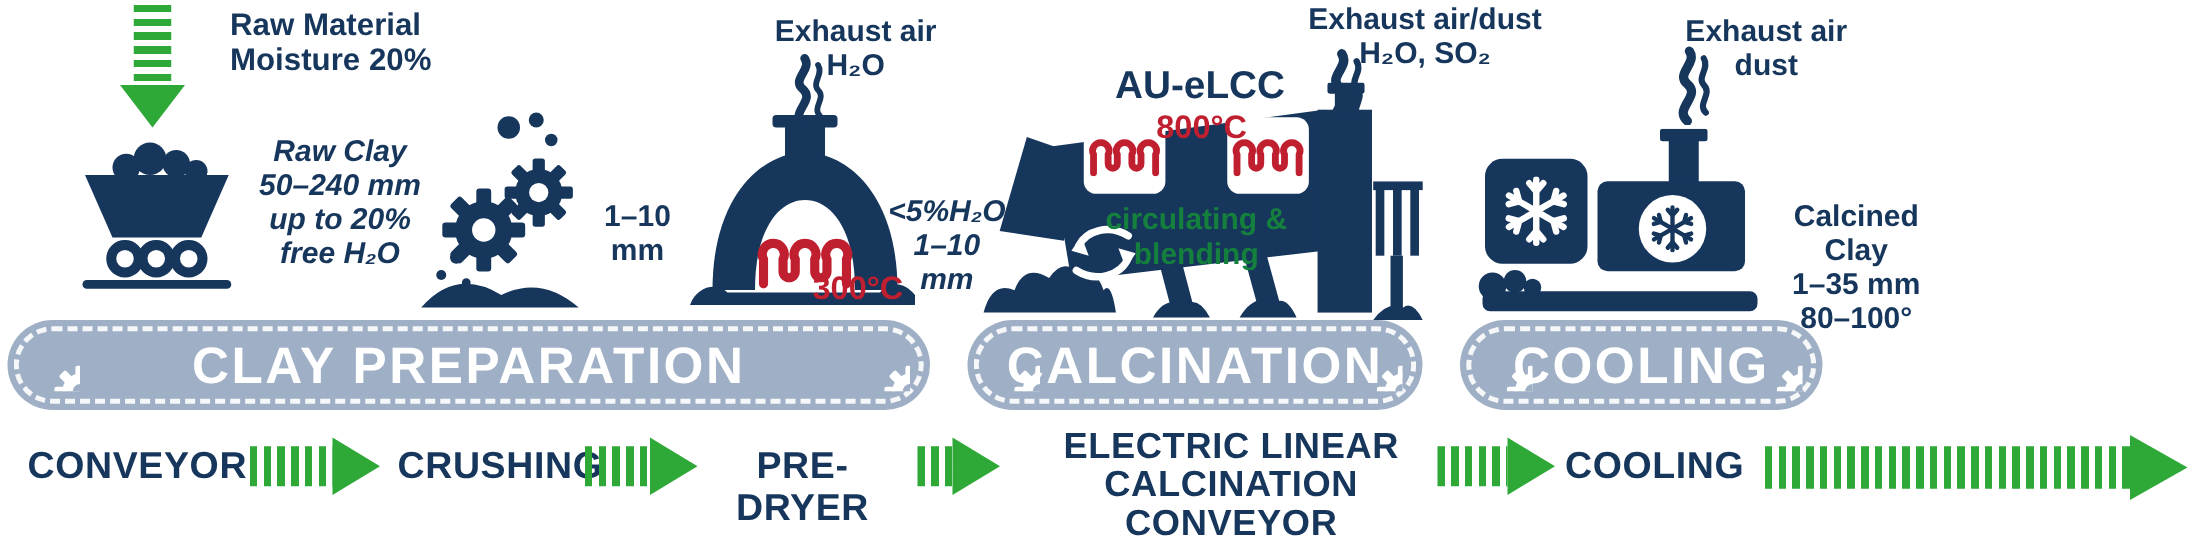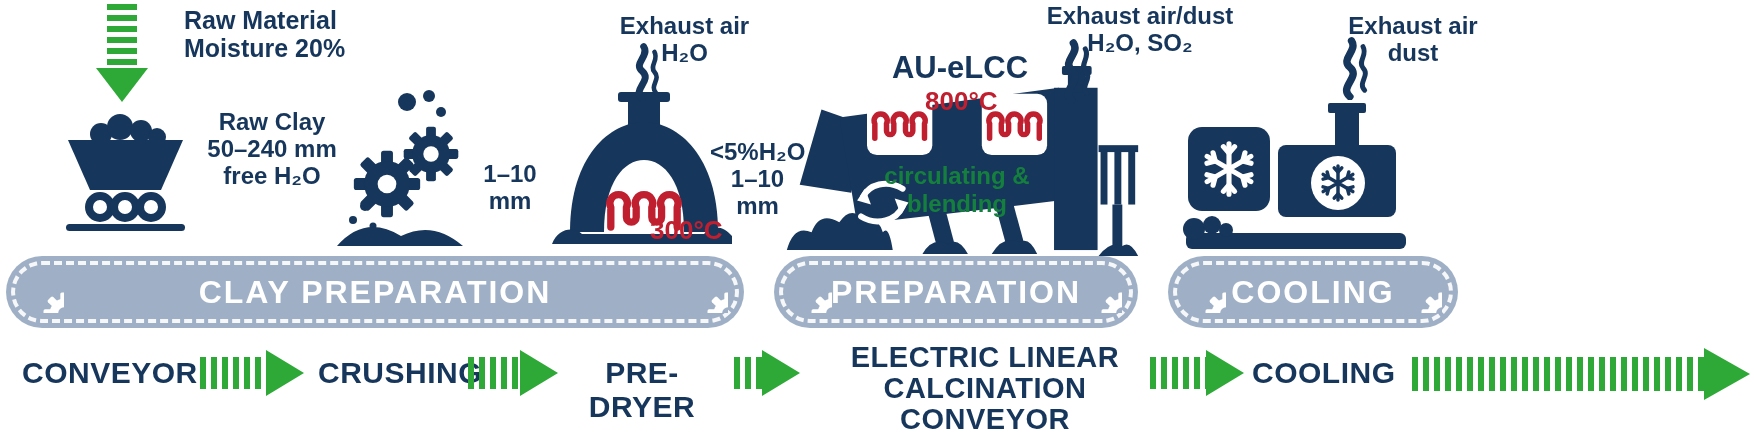--- a/index.html
+++ b/index.html
@@ -17,21 +17,21 @@
   .temp{position:absolute; color:var(--red); font-weight:bold; font-size:26px;}
   .machine-name{position:absolute; color:var(--navy); font-weight:bold; font-size:31px; text-align:center;}
   .process-band{position:absolute; color:#15803d; font-weight:bold; font-size:24px; text-align:center;}
 
   
   .conveyor{position:absolute; top:256px; height:72px; background:var(--conveyor); border-radius:36px;}
   .tread{position:absolute; inset:5px; border:4px dashed #fff; border-radius:31px; opacity:.9;}
   .cgear{position:absolute; top:15px; width:42px; height:42px; color:#fff; --gear-hole:var(--conveyor);}
   .cgear.gleft{left:16px;} .cgear.gright{right:16px;}
   .clabel{position:absolute; inset:0; display:flex; align-items:center; justify-content:center;
-          color:#fff; font-weight:bold; font-size:32px; letter-spacing:2px;}
+          color:#fff; font-weight:bold; font-size:41px; letter-spacing:2px;}
 
   
   .step{position:absolute; color:var(--navy); font-weight:bold; font-size:30px; text-align:center; letter-spacing:.5px;}
   .step.twoline{font-size:29px; line-height:31px;}
 
   
   .garrow{position:absolute; display:flex; align-items:center; height:46px;}
   .stripes{height:32px; background:repeating-linear-gradient(90deg, var(--green) 0 6px, transparent 6px 11px);}
   .tri{width:0;height:0;border-top:23px solid transparent;border-bottom:23px solid transparent;border-left:38px solid var(--green);}
   .garrow.last{height:52px;}
@@ -102,23 +102,24 @@
       <path d="M10,28 H125 L103,78 H32 Z"></path>
       <rect x="8" y="112" width="119" height="7" rx="3.5"></rect>
     </g>
     <g fill="none" stroke="currentColor" stroke-width="8">
       <circle cx="42" cy="95" r="11"></circle>
         <circle cx="67" cy="95" r="11"></circle>
         <circle cx="93" cy="95" r="11"></circle>
     </g>
   </svg>
 
-  <div class="note" style="left:202px;top:108px;width:140px;">
+  <div class="note" style="left:202px;top:108px;width:140px;font-style:italic;">
     <div>Raw Clay</div>
     <div>50–240 mm</div>
+    <div>up to 20%</div>
     <div>free H₂O</div>
   </div>
 
   <svg class="abs" style="left:335px;top:88px;color:var(--navy)" width="130" height="160" viewBox="0 0 130 160">
     <g fill="currentColor">
       <circle cx="72" cy="14" r="9"></circle>
         <circle cx="94" cy="8" r="6"></circle>
         <circle cx="106" cy="24" r="5"></circle>
       <circle cx="30" cy="118" r="5"></circle>
         <circle cx="18" cy="132" r="4"></circle>
@@ -147,21 +148,21 @@
   <svg class="abs" style="left:624px;top:42px;color:var(--navy)" width="44" height="60" viewBox="0 0 46 78">
       <use href="#steam"></use>
     </svg>
 
   <div class="note" style="left:612px;top:12px;width:145px;">
     <div>Exhaust air</div>
     <div>H₂O</div>
   </div>
   <div class="temp" style="left:650px;top:215px;">300°C</div>
 
-  <div class="note" style="left:710px;top:138px;width:95px;">
+  <div class="note" style="left:710px;top:156px;width:95px;font-style:italic;">
     <div>&lt;5%H₂O</div>
     <div>1–10</div>
     <div>mm</div>
   </div>
 
   <svg class="abs" style="left:780px;top:66px;color:var(--navy)" width="365" height="190" viewBox="0 0 365 192">
     <g fill="currentColor">
       <path d="M5,186 Q12,160 30,168 Q38,146 58,158 Q70,140 84,156 Q96,150 102,168 Q108,160 112,186 Z"></path>
       <polygon points="18,120 40,44 86,60 70,128"></polygon>
       <polygon points="58,52 280,22 280,136 76,160"></polygon>
@@ -220,37 +221,42 @@
   </svg>
   <svg class="abs" style="left:1332px;top:36px;color:var(--navy)" width="44" height="64" viewBox="0 0 46 78">
       <use href="#steam"></use>
     </svg>
 
   <div class="note" style="left:1348px;top:12px;width:130px;">
     <div>Exhaust air</div>
     <div>dust</div>
   </div>
 
+  <div class="note" style="left:1415px;top:160px;width:140px;">
+    <div>Calcined Clay</div>
+    <div>1–35 mm</div>
+    <div>80–100°</div>
+  </div>
 
   <div class="conveyor" style="left:6px;width:738px;">
     <div class="tread"></div>
     <svg class="cgear gleft" viewBox="-40 -40 80 80">
         <use href="#gear"></use>
       </svg>
     <div class="clabel">CLAY PREPARATION</div>
     <svg class="cgear gright" viewBox="-40 -40 80 80">
         <use href="#gear"></use>
       </svg>
   </div>
   <div class="conveyor" style="left:774px;width:364px;">
     <div class="tread"></div>
     <svg class="cgear gleft" viewBox="-40 -40 80 80">
         <use href="#gear"></use>
       </svg>
-    <div class="clabel">PREPARATION</div>
+    <div class="clabel">CALCINATION</div>
     <svg class="cgear gright" viewBox="-40 -40 80 80">
         <use href="#gear"></use>
       </svg>
   </div>
   <div class="conveyor" style="left:1168px;width:290px;">
     <div class="tread"></div>
     <svg class="cgear gleft" viewBox="-40 -40 80 80">
         <use href="#gear"></use>
       </svg>
     <div class="clabel">COOLING</div>

